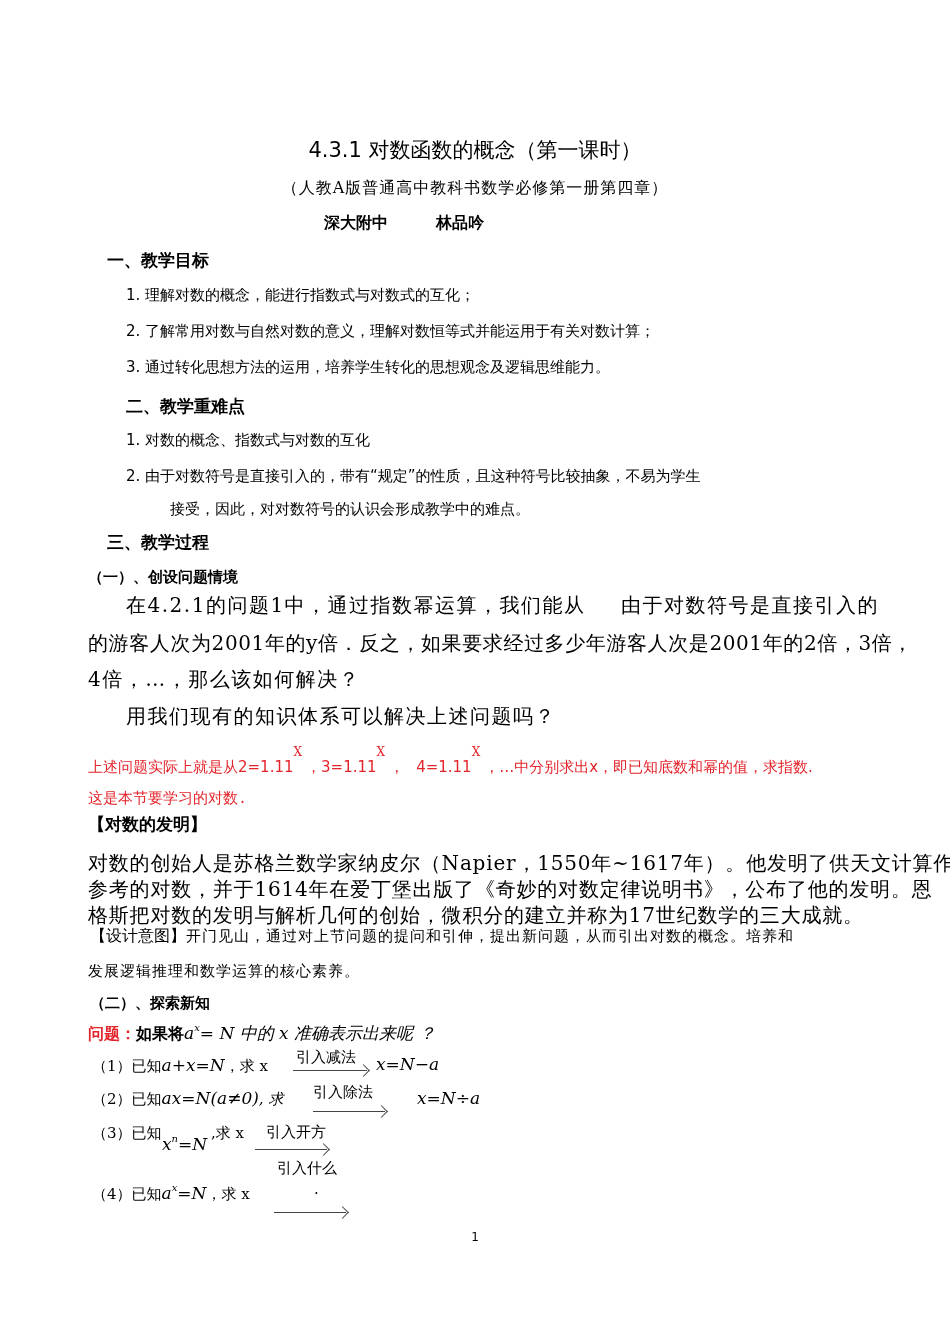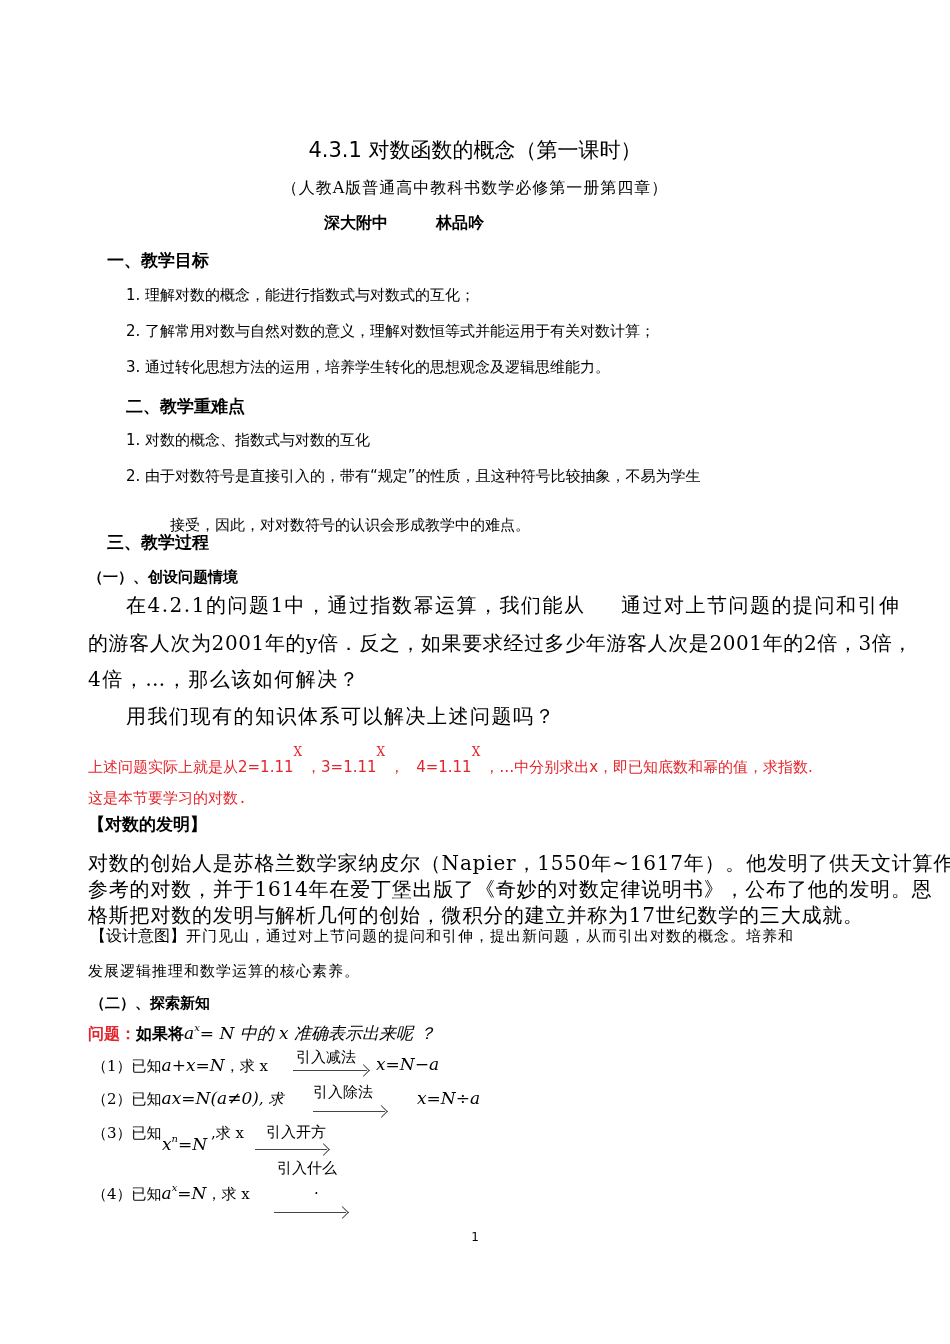--- a/index.html
+++ b/index.html
@@ -39,27 +39,27 @@
   </div>
 
   <div class="abs h1" style="top:249px; left:107px;">一、教学目标</div>
   <div class="abs item" style="top:286px; left:126px;">1. 理解对数的概念，能进行指数式与对数式的互化；</div>
   <div class="abs item" style="top:322px; left:126px;">2. 了解常用对数与自然对数的意义，理解对数恒等式并能运用于有关对数计算；</div>
   <div class="abs item" style="top:358px; left:126px;">3. 通过转化思想方法的运用，培养学生转化的思想观念及逻辑思维能力。</div>
 
   <div class="abs h1" style="top:395px; left:126px;">二、教学重难点</div>
   <div class="abs item" style="top:431px; left:126px;">1. 对数的概念、指数式与对数的互化</div>
   <div class="abs item" style="top:467px; left:126px;">2. 由于对数符号是直接引入的，带有“规定”的性质，且这种符号比较抽象，不易为学生</div>
-  <div class="abs item" style="top:500px; left:170px;margin-top:16px;">接受，因此，对对数符号的认识会形成教学中的难点。</div>
+  <div class="abs item" style="top:500px; left:170px;">接受，因此，对对数符号的认识会形成教学中的难点。</div>
 
   <div class="abs h1" style="top:531px; left:107px;">三、教学过程</div>
   <div class="abs h2" style="top:568px; left:88px;">（一）、创设问题情境</div>
 
   <div class="abs para serif" style="top:592px; left:126px;">在4.2.1的问题1中，通过指数幂运算，我们能从</div>
-  <div class="abs para serif" style="top:592px; left:621px;">通过对上节问题的提问和引伸</div>
+  <div class="abs para serif" style="top:592px; left:621px;">由于对数符号是直接引入的</div>
   <div class="abs para serif" style="top:630px; left:88px; letter-spacing:0.6px;">的游客人次为2001年的y倍．反之，如果要求经过多少年游客人次是2001年的2倍，3倍，</div>
   <div class="abs para serif" style="top:666px; left:88px;">4倍，…，那么该如何解决？</div>
   <div class="abs para serif" style="top:703px; left:126px;">用我们现有的知识体系可以解决上述问题吗？</div>
 
   <div class="abs red item" style="top:758px; left:88px;">
     <span>上述问题实际上就是从</span><span>2=1.11</span><span class="sup serif">X</span><span style="margin-left:4px;">，</span><span>3=1.11</span><span class="sup serif">X</span><span style="margin-left:4px; margin-right:12px;">，</span><span>4=1.11</span><span class="sup serif">X</span><span style="margin-left:4px;">，…中分别求出x，即已知底数和幂的值，求指数.</span>
   </div>
   <div class="abs red item" style="top:789px; left:88px;font-family:Liberation Mono, monospace;">这是本节要学习的对数.</div>
 
   <div class="abs bracket-h" style="top:813px; left:88px;">【对数的发明】</div>

